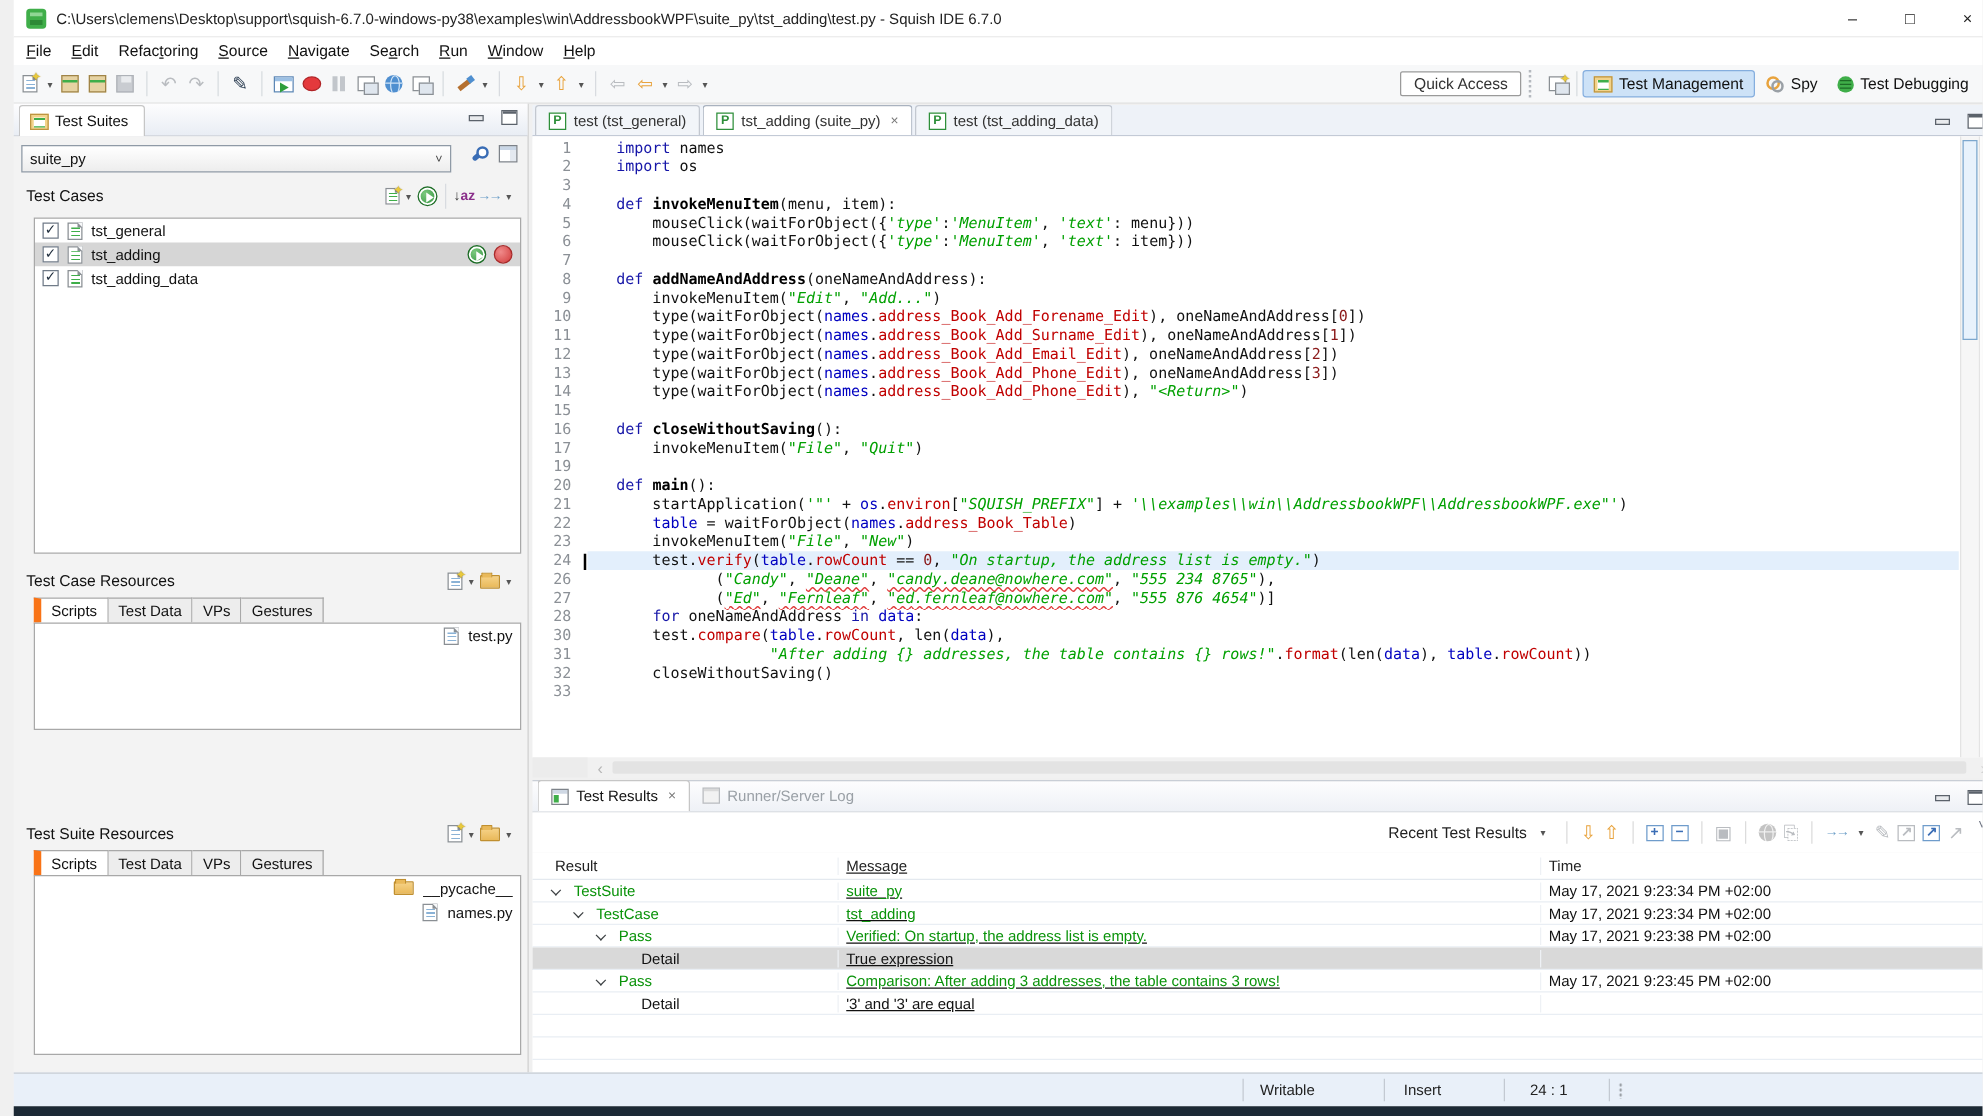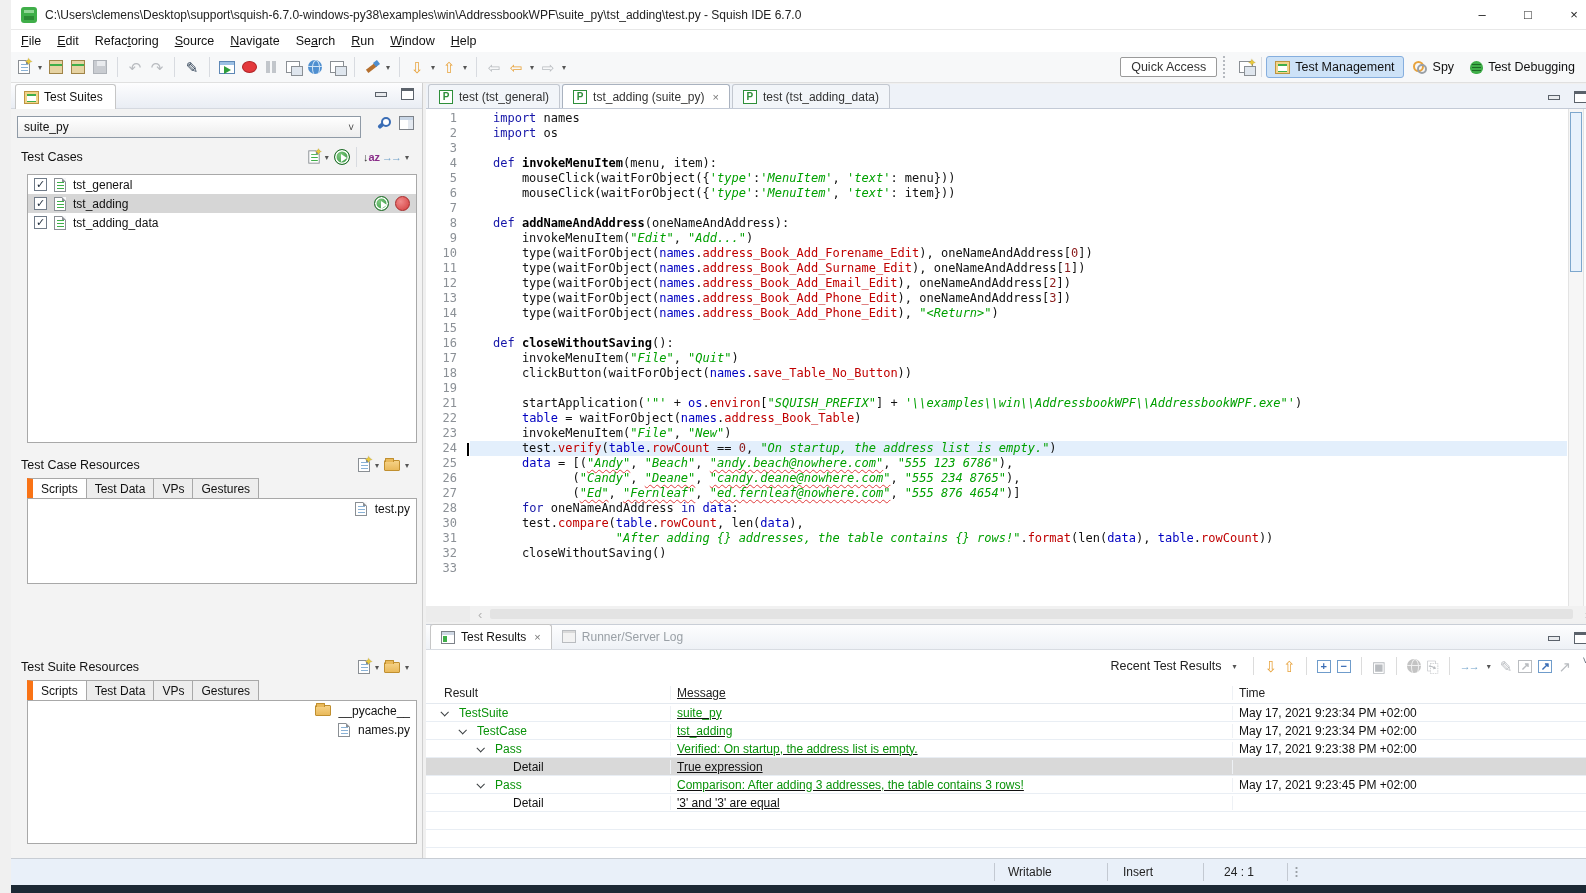--- a/index.html
+++ b/index.html
@@ -457,27 +457,26 @@
       <div class="code-line"><span class="lnum">8</span><span class="ltext"><span class="tok-k">def</span><span> </span><span class="tok-f">addNameAndAddress</span><span>(oneNameAndAddress):</span></span></div>
       <div class="code-line"><span class="lnum">9</span><span class="ltext"><span>    invokeMenuItem(</span><span class="tok-s">"Edit"</span><span>, </span><span class="tok-s">"Add..."</span><span>)</span></span></div>
       <div class="code-line"><span class="lnum">10</span><span class="ltext"><span>    type(waitForObject(</span><span class="tok-v">names</span><span>.</span><span class="tok-n">address_Book_Add_Forename_Edit</span><span>), oneNameAndAddress[</span><span class="tok-d">0</span><span>])</span></span></div>
       <div class="code-line"><span class="lnum">11</span><span class="ltext"><span>    type(waitForObject(</span><span class="tok-v">names</span><span>.</span><span class="tok-n">address_Book_Add_Surname_Edit</span><span>), oneNameAndAddress[</span><span class="tok-d">1</span><span>])</span></span></div>
       <div class="code-line"><span class="lnum">12</span><span class="ltext"><span>    type(waitForObject(</span><span class="tok-v">names</span><span>.</span><span class="tok-n">address_Book_Add_Email_Edit</span><span>), oneNameAndAddress[</span><span class="tok-d">2</span><span>])</span></span></div>
       <div class="code-line"><span class="lnum">13</span><span class="ltext"><span>    type(waitForObject(</span><span class="tok-v">names</span><span>.</span><span class="tok-n">address_Book_Add_Phone_Edit</span><span>), oneNameAndAddress[</span><span class="tok-d">3</span><span>])</span></span></div>
       <div class="code-line"><span class="lnum">14</span><span class="ltext"><span>    type(waitForObject(</span><span class="tok-v">names</span><span>.</span><span class="tok-n">address_Book_Add_Phone_Edit</span><span>), </span><span class="tok-s">"&lt;Return&gt;"</span><span>)</span></span></div>
       <div class="code-line"><span class="lnum">15</span><span class="ltext"></span></div>
       <div class="code-line"><span class="lnum">16</span><span class="ltext"><span class="tok-k">def</span><span> </span><span class="tok-f">closeWithoutSaving</span><span>():</span></span></div>
       <div class="code-line"><span class="lnum">17</span><span class="ltext"><span>    invokeMenuItem(</span><span class="tok-s">"File"</span><span>, </span><span class="tok-s">"Quit"</span><span>)</span></span></div>
-      <div class="code-line"><span class="lnum">18</span><span class="ltext"><span>    clickButton(waitForObject(</span><span class="tok-v">names</span><span>.</span><span class="tok-n">save_Table_No_Button</span><span>))</span></span></div>
       <div class="code-line"><span class="lnum">19</span><span class="ltext"></span></div>
+      <div class="code-line"><span class="lnum">20</span><span class="ltext"><span class="tok-k">def</span><span> </span><span class="tok-f">main</span><span>():</span></span></div>
       <div class="code-line"><span class="lnum">21</span><span class="ltext"><span>    startApplication(</span><span class="tok-s">'"'</span><span> + </span><span class="tok-v">os</span><span>.</span><span class="tok-n">environ</span><span>[</span><span class="tok-s">"SQUISH_PREFIX"</span><span>] + </span><span class="tok-s">'\\examples\\win\\AddressbookWPF\\AddressbookWPF.exe"'</span><span>)</span></span></div>
       <div class="code-line"><span class="lnum">22</span><span class="ltext"><span>    </span><span class="tok-v">table</span><span> = waitForObject(</span><span class="tok-v">names</span><span>.</span><span class="tok-n">address_Book_Table</span><span>)</span></span></div>
       <div class="code-line"><span class="lnum">23</span><span class="ltext"><span>    invokeMenuItem(</span><span class="tok-s">"File"</span><span>, </span><span class="tok-s">"New"</span><span>)</span></span></div>
       <div class="code-line current"><span class="lnum">24</span><span class="ltext"><span class="caret"></span><span>    test.</span><span class="tok-n">verify</span><span>(</span><span class="tok-v">table</span><span>.</span><span class="tok-n">rowCount</span><span> == </span><span class="tok-d">0</span><span>, </span><span class="tok-s">"On startup, the address list is empty."</span><span>)</span></span></div>
-      <div class="code-line"><span class="lnum">25</span><span class="ltext"><span>    </span><span class="tok-v">data</span><span> = [(</span><span class="tok-q">"Andy"</span><span>, </span><span class="tok-s">"Beach"</span><span>, </span><span class="tok-q">"andy.beach@nowhere.com"</span><span>, </span><span class="tok-s">"555 123 6786"</span><span>),</span></span></div>
       <div class="code-line"><span class="lnum">26</span><span class="ltext"><span>           (</span><span class="tok-s">"Candy"</span><span>, </span><span class="tok-q">"Deane"</span><span>, </span><span class="tok-q">"candy.deane@nowhere.com"</span><span>, </span><span class="tok-s">"555 234 8765"</span><span>),</span></span></div>
       <div class="code-line"><span class="lnum">27</span><span class="ltext"><span>           (</span><span class="tok-q">"Ed"</span><span>, </span><span class="tok-q">"Fernleaf"</span><span>, </span><span class="tok-q">"ed.fernleaf@nowhere.com"</span><span>, </span><span class="tok-s">"555 876 4654"</span><span>)]</span></span></div>
       <div class="code-line"><span class="lnum">28</span><span class="ltext"><span>    </span><span class="tok-k">for</span><span> oneNameAndAddress </span><span class="tok-k">in</span><span> </span><span class="tok-v">data</span><span>:</span></span></div>
       <div class="code-line"><span class="lnum">30</span><span class="ltext"><span>    test.</span><span class="tok-n">compare</span><span>(</span><span class="tok-v">table</span><span>.</span><span class="tok-n">rowCount</span><span>, len(</span><span class="tok-v">data</span><span>),</span></span></div>
       <div class="code-line"><span class="lnum">31</span><span class="ltext"><span>                 </span><span class="tok-s">"After adding {} addresses, the table contains {} rows!"</span><span>.</span><span class="tok-n">format</span><span>(len(</span><span class="tok-v">data</span><span>), </span><span class="tok-v">table</span><span>.</span><span class="tok-n">rowCount</span><span>))</span></span></div>
       <div class="code-line"><span class="lnum">32</span><span class="ltext"><span>    closeWithoutSaving()</span></span></div>
       <div class="code-line"><span class="lnum">33</span><span class="ltext"></span></div>
     </div>
   <div class="vscroll">
       <div class="vthumb"></div>

